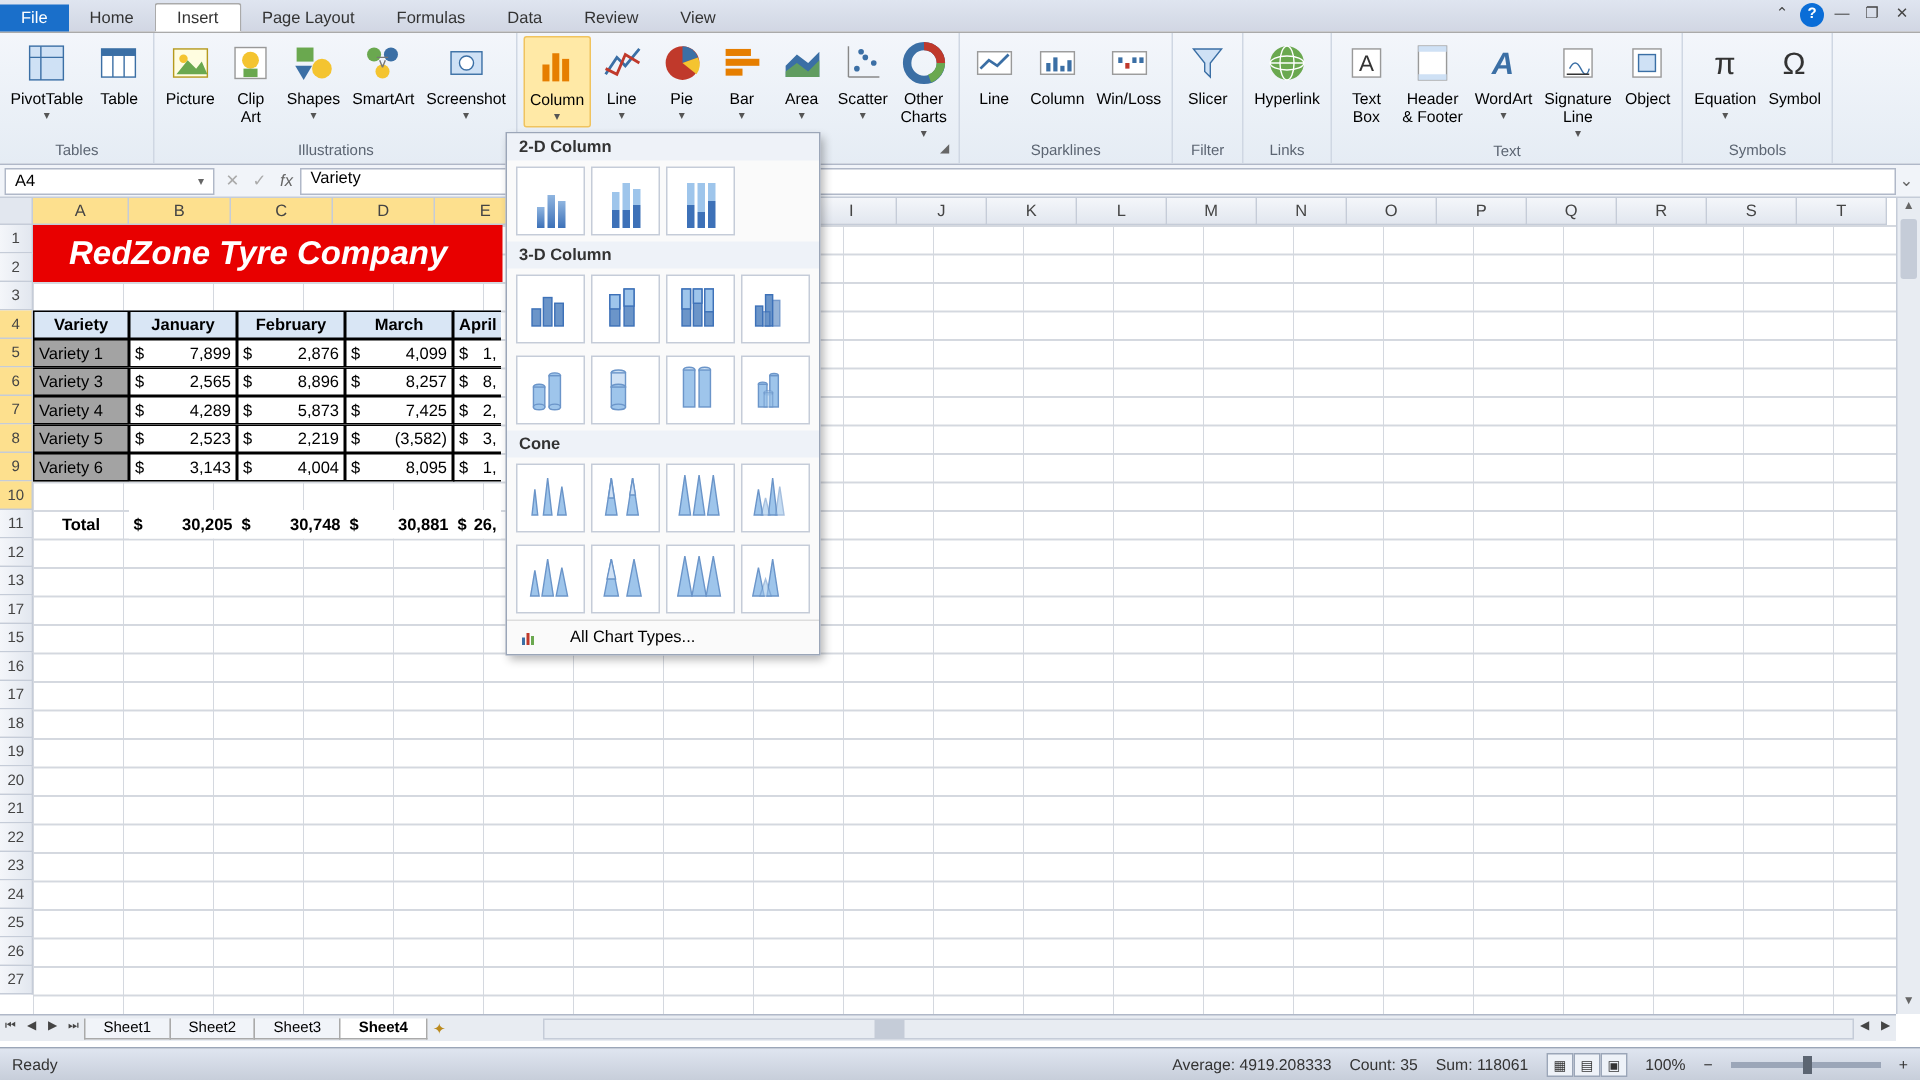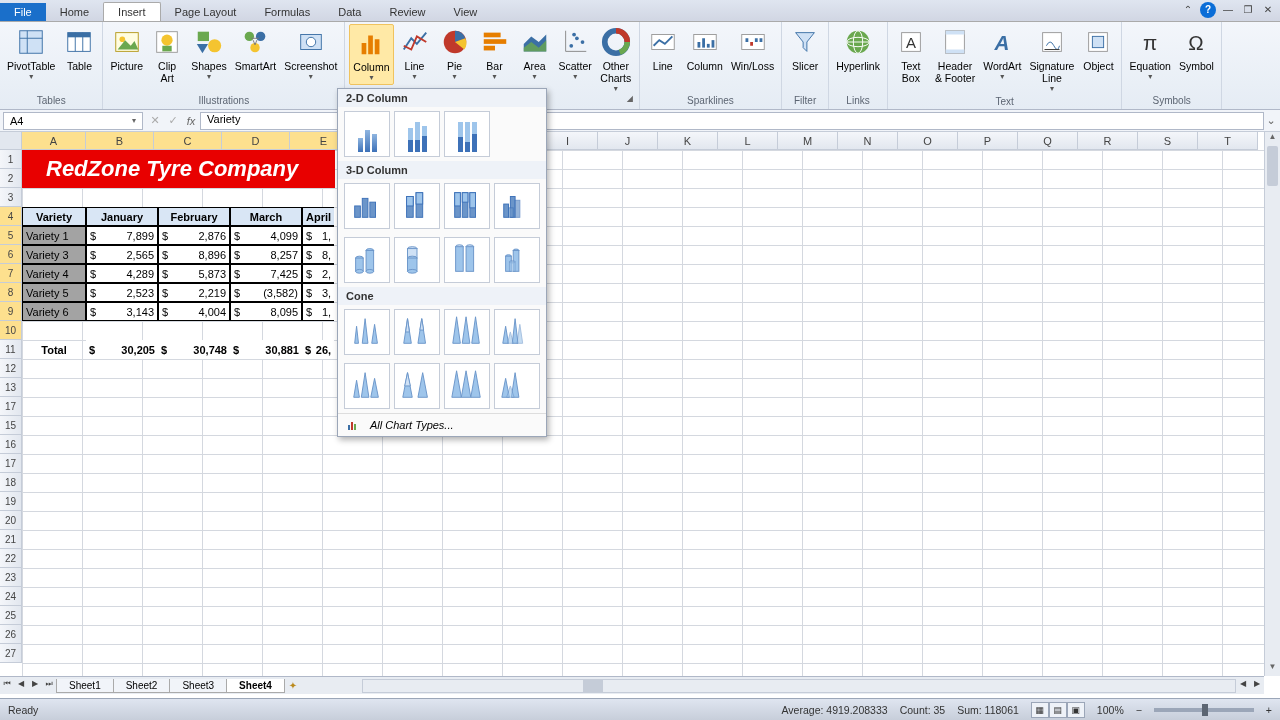--- a/index.html
+++ b/index.html
@@ -58,21 +58,21 @@
   .data-table td.cur::before { content:"$"; float:left; }
   .data-table tr.total td { font-weight: bold; border: none; border-top: 1px solid transparent;}
   .data-table td.part { border-right: none !important; width: 24px; overflow:hidden;}
   .data-table td:first-child { width: 64px; }
   
   
   .gallery { position: absolute; left: 337px; top: 88px; width: 210px; background: #fafafa; border: 1px solid #9ba6b8; box-shadow: 2px 3px 6px rgba(0,0,0,.3); z-index: 100; font-size: 11px; }
   .gal-sec-title { background: #eef2f8; padding: 3px 8px; font-weight: bold; color: #333; }
   .gal-row { display: flex; gap: 4px; padding: 4px 6px; }
   .gal-item { width: 46px; height: 46px; border: 1px solid #c5ccd8; background: #fff; cursor: pointer; display:flex; align-items:flex-end; justify-content:center; gap:2px; padding:4px;}
-  .gal-footer { border-top: 1px solid #ddd; padding: 4px 8px; display: flex; align-items: center; gap: 10px; cursor: pointer; font-style: italic; }
+  .gal-footer { border-top: 1px solid #ddd; padding: 4px 8px; display: flex; align-items: center; gap: 20px; cursor: pointer; }
   .gal-item .bar { width:5px; background: linear-gradient(to top,#3d71b8,#8fb5e0); }
 
   
   .sheet-tabs { position: absolute; bottom: 0; left: 0; right: 16px; height: 18px; display: flex; align-items: center; background: #e8ecf2; border-top: 1px solid #b0b8c8; }
   .nav-btn { width: 14px; height: 14px; font-size: 8px; text-align: center; cursor: pointer; color: #444; }
   .sheet-tab { padding: 1px 12px; border: 1px solid #aaa; border-top: none; background: #f1f4f9; font-size: 10px; margin-right: -1px; cursor: pointer; }
   .sheet-tab.active { background: #fff; font-weight: bold; }
   .new-sheet { width: 18px; font-size:10px; color:#bb8a1e; text-align:center; cursor:pointer;}
   .hscroll-track { flex:1; margin-left: 60px; height:14px; background:#e8ecf2; border:1px solid #c5ccd8; position:relative;}
   .hscroll-thumb { position:absolute; left:220px; width:20px; top:0; bottom:0; background:#c5ccd8;}

